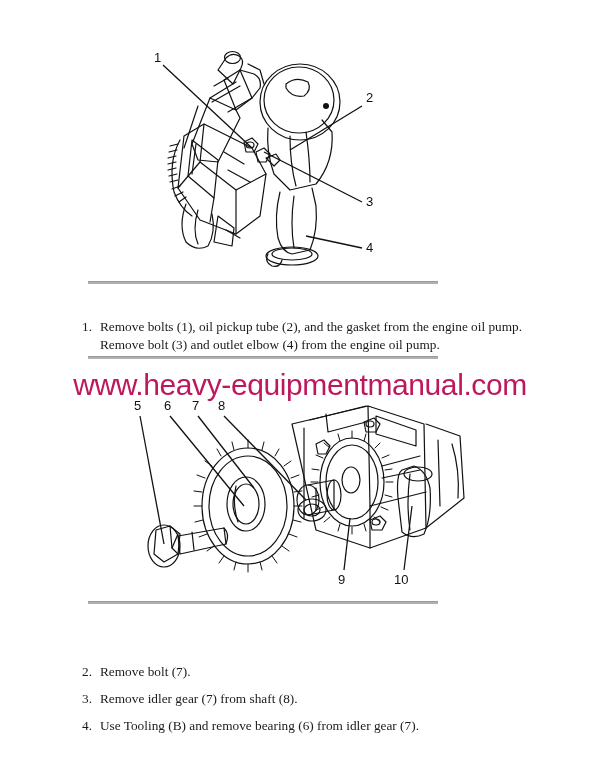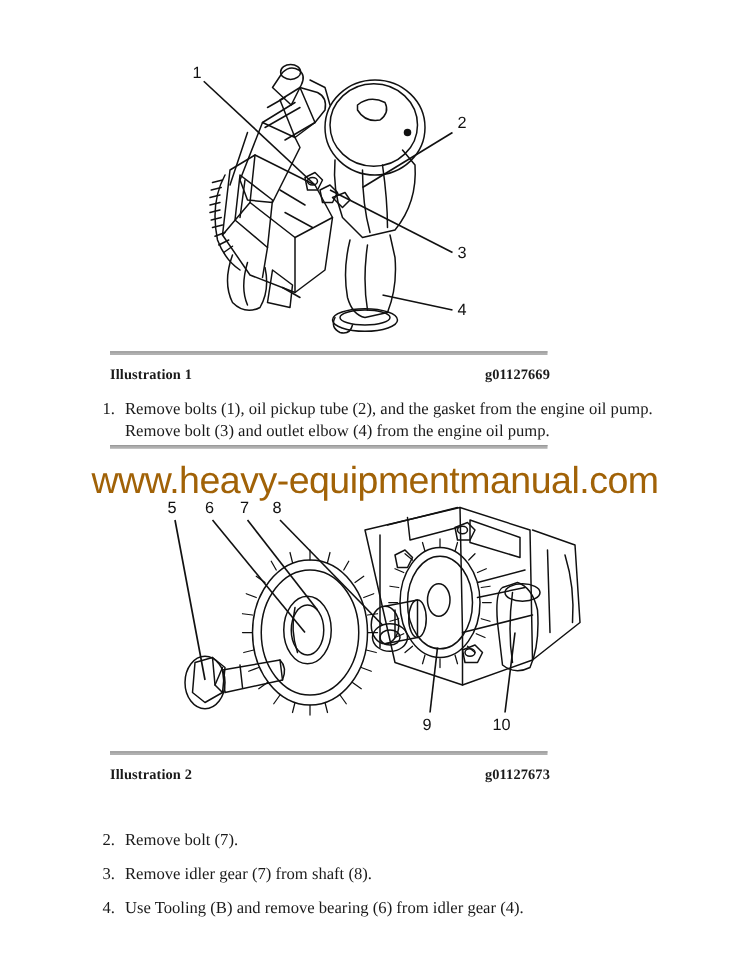--- a/index.html
+++ b/index.html
@@ -95,21 +95,21 @@
 
   
   .watermark {
     position: absolute;
     top: 368px;
     left: 0;
     width: 600px;
     text-align: center;
     font-family: "Liberation Sans", "DejaVu Sans", sans-serif;
     font-size: 30px;
-    color: #a16207;
+    color: #be185d;
     letter-spacing: -0.4px;
     white-space: nowrap;
     pointer-events: none;
   }
 </style>
 </head>
 <body>
 
 <div class="page">
 
@@ -181,24 +181,20 @@
 
       <text class="callout-text" x="14" y="22">1</text>
       <text class="callout-text" x="226" y="62">2</text>
       <text class="callout-text" x="226" y="166">3</text>
       <text class="callout-text" x="226" y="212">4</text>
     </svg>
   </div>
 
   <div class="rule" id="rule-top-1"></div>
 
-  <div class="caption" id="caption-1">
-    <span>Illustration 1</span>
-    <span class="graphic-id">g01127669</span>
-  </div>
 
   <div class="step" id="step-1">
     <span class="step-num">1.</span>
     <span class="step-body">Remove bolts (1), oil pickup tube (2), and the gasket from the engine oil pump. Remove bolt (3) and outlet elbow (4) from the engine oil pump.</span>
   </div>
 
   <div class="rule" id="rule-bottom-1"></div>
 
   <div class="figure" id="figure-2">
     <svg width="360" height="215" viewBox="0 0 360 215">
@@ -285,35 +281,31 @@
       <text class="callout-text" x="44" y="32">6</text>
       <text class="callout-text" x="72" y="32">7</text>
       <text class="callout-text" x="98" y="32">8</text>
       <text class="callout-text" x="218" y="206">9</text>
       <text class="callout-text" x="274" y="206">10</text>
     </svg>
   </div>
 
   <div class="rule" id="rule-top-2"></div>
 
-  <div class="caption" id="caption-2">
-    <span>Illustration 2</span>
-    <span class="graphic-id">g01127673</span>
-  </div>
 
   <div class="step" id="step-2">
     <span class="step-num">2.</span>
     <span class="step-body">Remove bolt (7).</span>
   </div>
 
   <div class="step" id="step-3">
     <span class="step-num">3.</span>
     <span class="step-body">Remove idler gear (7) from shaft (8).</span>
   </div>
 
   <div class="step" id="step-4">
     <span class="step-num">4.</span>
-    <span class="step-body">Use Tooling (B) and remove bearing (6) from idler gear (4).</span>
+    <span class="step-body">Use Tooling (B) and remove bearing (6) from idler gear (7).</span>
   </div>
 
   <div class="watermark">www.heavy-equipmentmanual.com</div>
 
 </div>
 
 </body></html>

